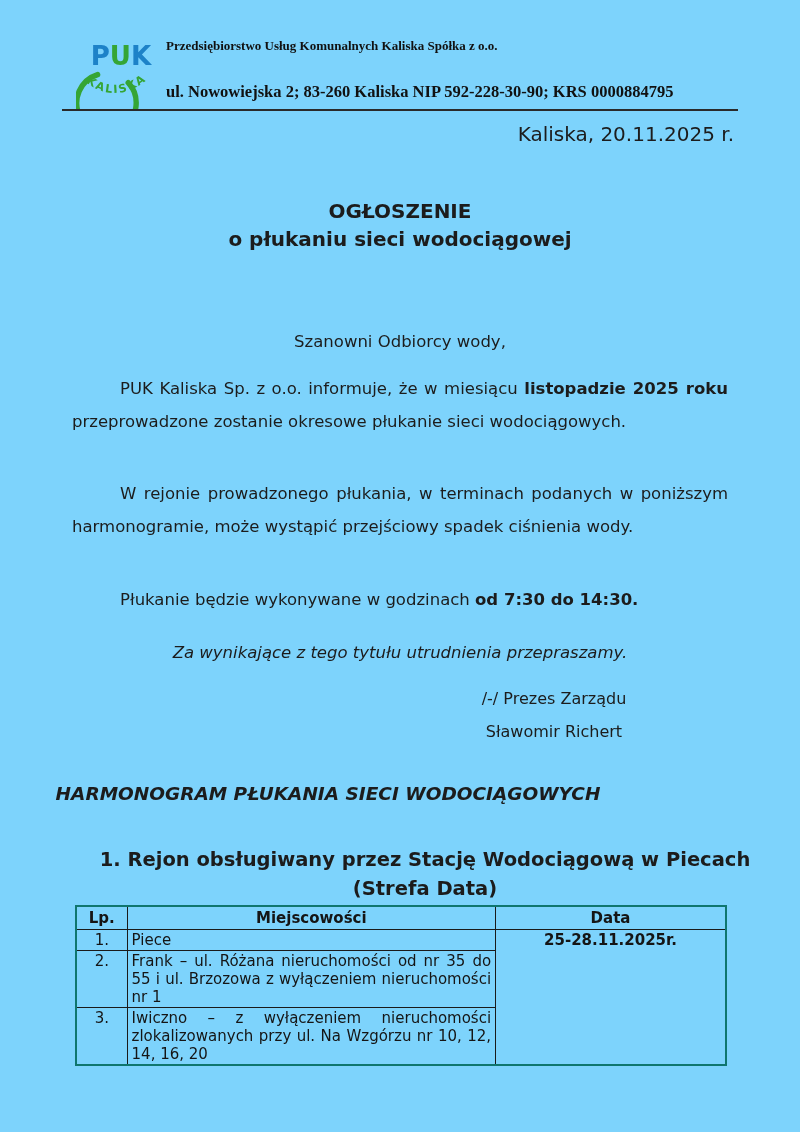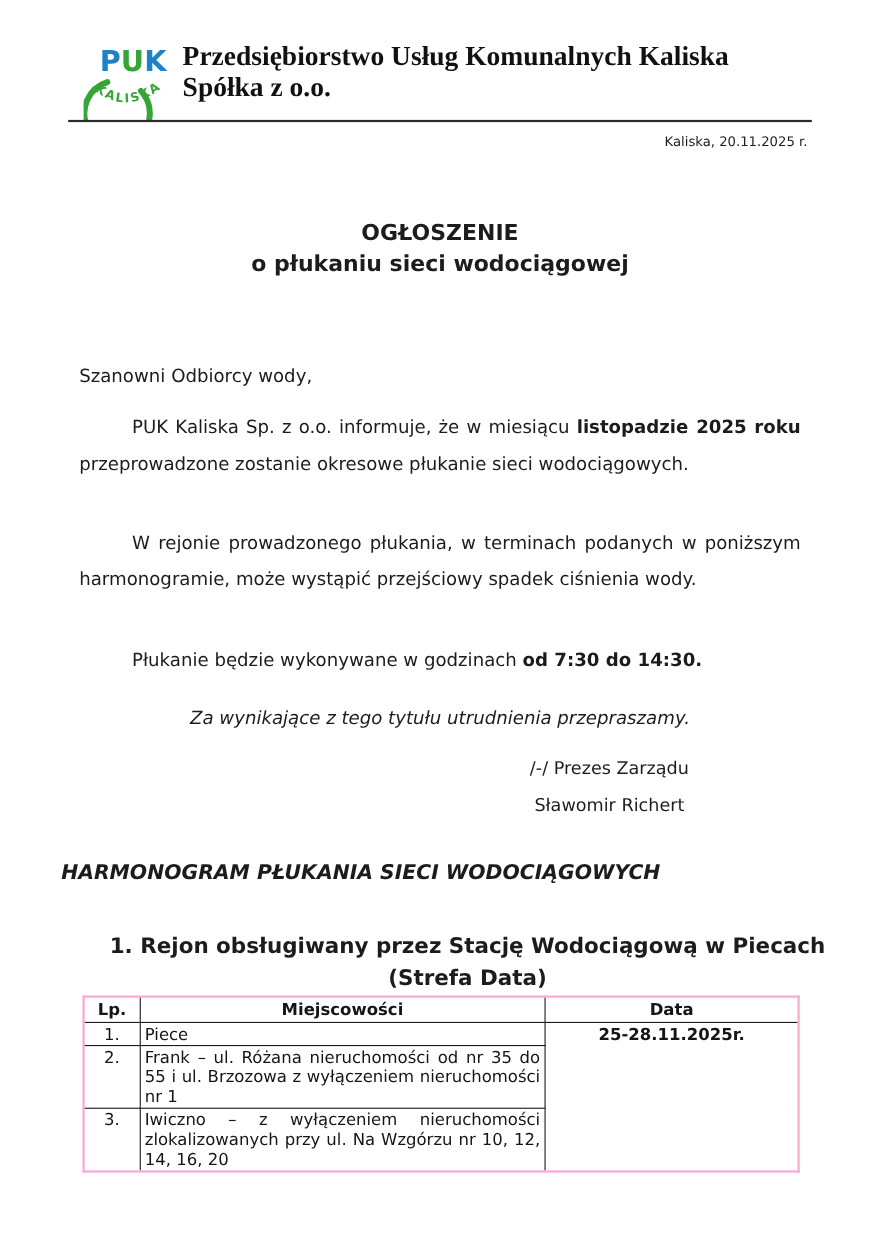--- a/index.html
+++ b/index.html
@@ -1,54 +1,54 @@
 <!DOCTYPE html>
 <html><head>
 <meta charset="utf-8">
 <style>
   html,body{margin:0;padding:0;background:#e8e8e8;}
   .page{
     position:relative;
     width:800px;height:1132px;
-    background:#ffffff;
+    background:#7dd3fc;
     overflow:hidden;
     font-family:"DejaVu Sans", sans-serif;
     color:#1c1c1c;
   }
   
   .logo{position:absolute;left:76px;top:14px;width:90px;height:96px;}
   .company-name{
     position:absolute;left:166px;top:38px;width:570px;
     font-family:"Liberation Serif", serif;
-    font-weight:bold;font-size:25px;color:#111;
+    font-weight:bold;font-size:13px;color:#111;
   }
   .address-line{
     position:absolute;left:166px;top:82px;width:570px;
     font-family:"Liberation Serif", serif;
     font-weight:bold;font-size:16.5px;color:#111;
   }
   .header-rule{
     position:absolute;left:62px;top:109px;width:676px;height:0;
     border-top:2px solid #2a2a2a;
   }
   .date-line{
     position:absolute;right:66px;top:122px;
-    font-size:12px;
+    font-size:20px;
   }
   
   .doc-title{
     position:absolute;left:0;top:197px;width:800px;
     text-align:center;font-weight:bold;font-size:20px;line-height:28px;
   }
   
   .body-text{
     position:absolute;left:72px;width:656px;
     font-size:16.5px;line-height:33px;
   }
-  .salutation{top:325px;}
+  .salutation{top:325px;text-align:center;}
   .para{text-align:justify;text-indent:48px;}
   .para1{top:372px;}
   .para2{top:477px;}
   .para3{top:583px;}
   .para4{top:636px;text-align:center;text-indent:0;font-style:italic;}
   .signature{
     position:absolute;left:444px;top:682px;width:220px;
     text-align:center;font-size:16px;line-height:33px;
   }
   
@@ -61,21 +61,21 @@
     text-align:center;font-weight:bold;font-size:19.5px;line-height:29px;padding-left:25px;
   }
   .schedule-table-wrap{position:absolute;left:75px;top:905px;width:652px;}
   table.schedule{
     border-collapse:collapse;width:652px;
     font-size:15px;line-height:18px;color:#151515;
   }
   table.schedule th,table.schedule td{
     border:1.5px solid #1a1a1a;padding:1px 4px;vertical-align:top;
   }
-  table.schedule{border:2px solid #f9a8d4;}
+  table.schedule{border:2px solid #0f766e;}
   th.col-lp{width:42px;}
   th.col-place{width:366px;}
   th.col-date{width:224px;}
   table.schedule th{font-weight:bold;text-align:center;padding:2px 4px;}
   td.lp{text-align:center;}
   td.place{text-align:justify;padding-left:8px;padding-right:6px;}
   td.place-short{text-align:left;}
   td.date-cell{
     text-align:center;vertical-align:middle;
     font-weight:bold;font-size:15px;
@@ -95,20 +95,21 @@
       <defs>
         <path id="kaliskaArc" d="M 8 70 Q 48 104 92 58" fill="none"></path>
       </defs>
       <text font-family="DejaVu Sans, sans-serif" font-size="12.5" font-weight="bold" letter-spacing="2" fill="#35a535">
         <textPath href="#kaliskaArc" startOffset="4">KALISKA</textPath>
       </text>
     </svg>
   </div>
 
   <div class="company-name">Przedsiębiorstwo Usług Komunalnych Kaliska Spółka z o.o.</div>
+  <div class="address-line">ul. Nowowiejska 2; 83-260 Kaliska NIP 592-228-30-90; KRS 0000884795</div>
   <div class="header-rule"></div>
   <div class="date-line">Kaliska, 20.11.2025 r.</div>
 
   <div class="doc-title">
     <div>OGŁOSZENIE</div>
     <div>o płukaniu sieci wodociągowej</div>
   </div>
 
   <div class="body-text salutation">Szanowni Odbiorcy wody,</div>
 

